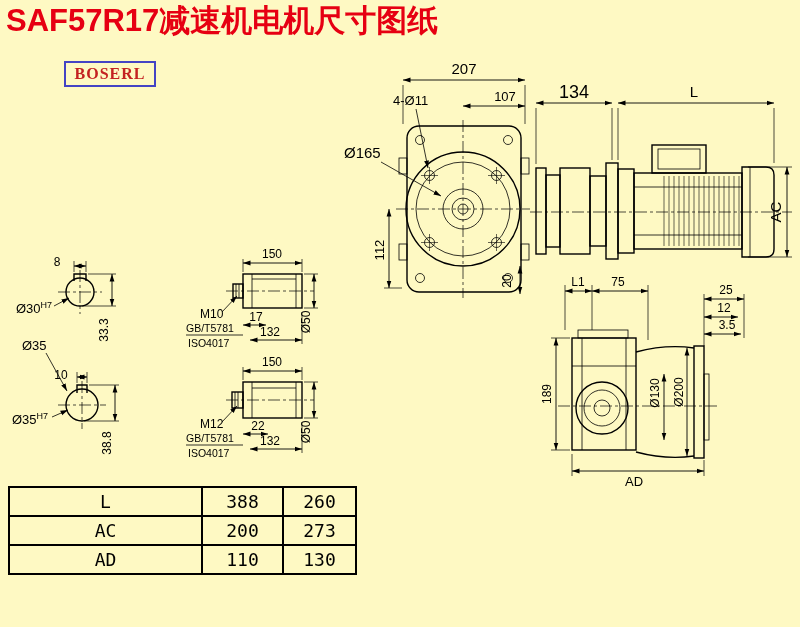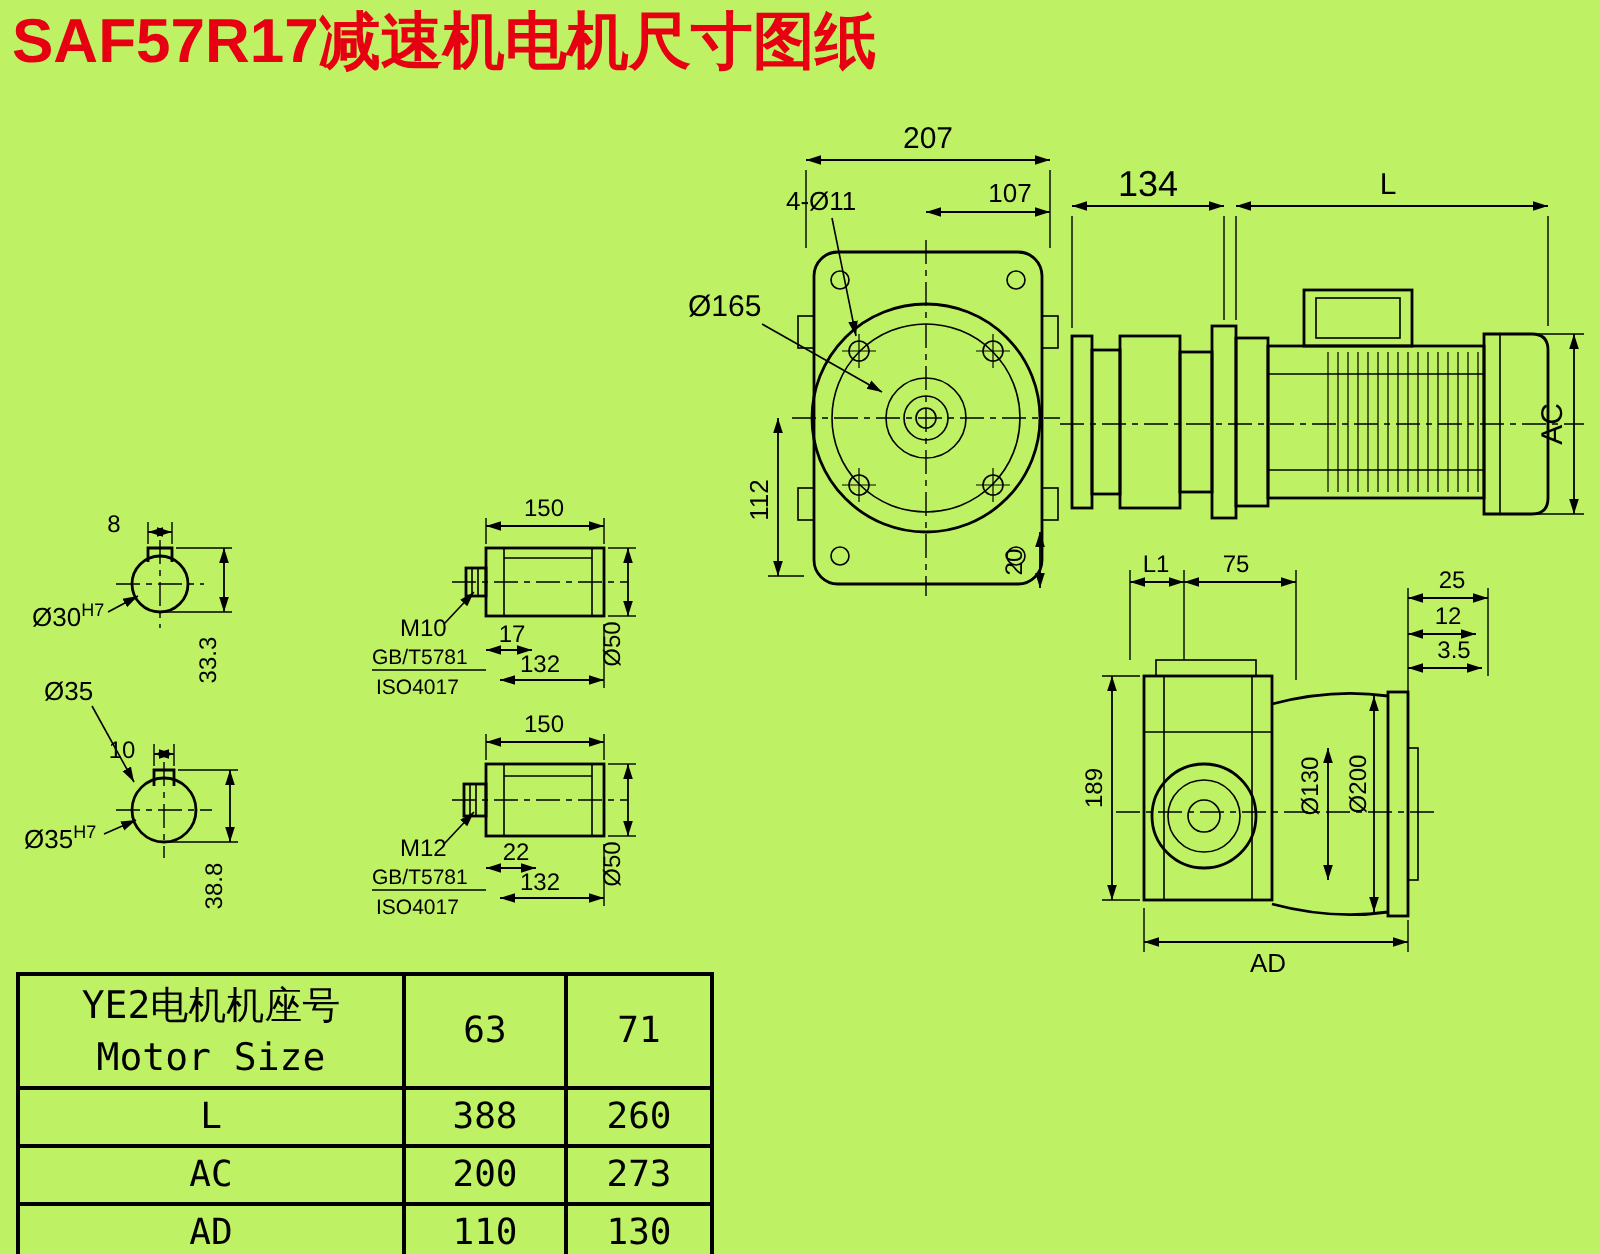--- a/index.html
+++ b/index.html
@@ -1,16 +1,16 @@
 <!DOCTYPE html>
 <html><head>
 <meta charset="utf-8">
 <style>
   html,body{margin:0;padding:0;background:#fff;}
-  #canvas{position:relative;width:800px;height:627px;background:#bef264;overflow:hidden;
+  #canvas{position:relative;width:800px;height:627px;background:#fef9c3;overflow:hidden;
           font-family:"Liberation Sans",sans-serif;}
   .title{position:absolute;left:6px;top:0;font-size:31px;font-weight:bold;color:#e60012;
          white-space:nowrap;}
   .logo{position:absolute;left:64px;top:61px;width:88px;height:22px;border:2px solid #4444c4;
         color:#c42222;font-family:"Liberation Serif",serif;font-weight:bold;font-size:16px;
         display:flex;align-items:center;justify-content:center;letter-spacing:1px;}
   svg{position:absolute;left:0;top:0;}
   .ol{fill:none;stroke:#000;stroke-width:1.4;}
   .th{fill:none;stroke:#000;stroke-width:0.8;}
   .fin{stroke:#000;stroke-width:0.6;}
@@ -26,20 +26,21 @@
         font-size:18px;height:27px;padding:0;}
   .size-table tr.hd td{height:55px;}
   .size-table .hline{line-height:26px;font-size:19px;}
 </style>
 </head>
 <body>
 
 <div id="canvas">
 
   <div class="title">SAF57R17减速机电机尺寸图纸</div>
+  <div class="logo">BOSERL</div>
 
   <svg width="800" height="627" viewBox="0 0 800 627">
     <defs>
       <marker id="arr" markerUnits="userSpaceOnUse" markerWidth="9" markerHeight="7" refX="7.5" refY="3" orient="auto-start-reverse">
         <path d="M0,0.6 L7.5,3 L0,5.4 Z" fill="#000"></path>
       </marker>
     </defs>
 
     <g>
       <rect class="ol" x="407" y="126" width="114" height="166" rx="12"></rect>
@@ -293,28 +294,20 @@
     </g>
   </svg>
 
   <table class="size-table">
     <colgroup>
         <col style="width:193px">
         <col style="width:81px">
         <col style="width:73px">
       </colgroup>
     <tbody>
-      <tr class="hd">
-        <td>
-          <div class="hline">YE2电机机座号</div>
-          <div class="hline">Motor Size</div>
-        </td>
-        <td>63</td>
-        <td>71</td>
-      </tr>
       <tr>
         <td>L</td>
         <td>388</td>
         <td>260</td>
       </tr>
       <tr>
         <td>AC</td>
         <td>200</td>
         <td>273</td>
       </tr>

